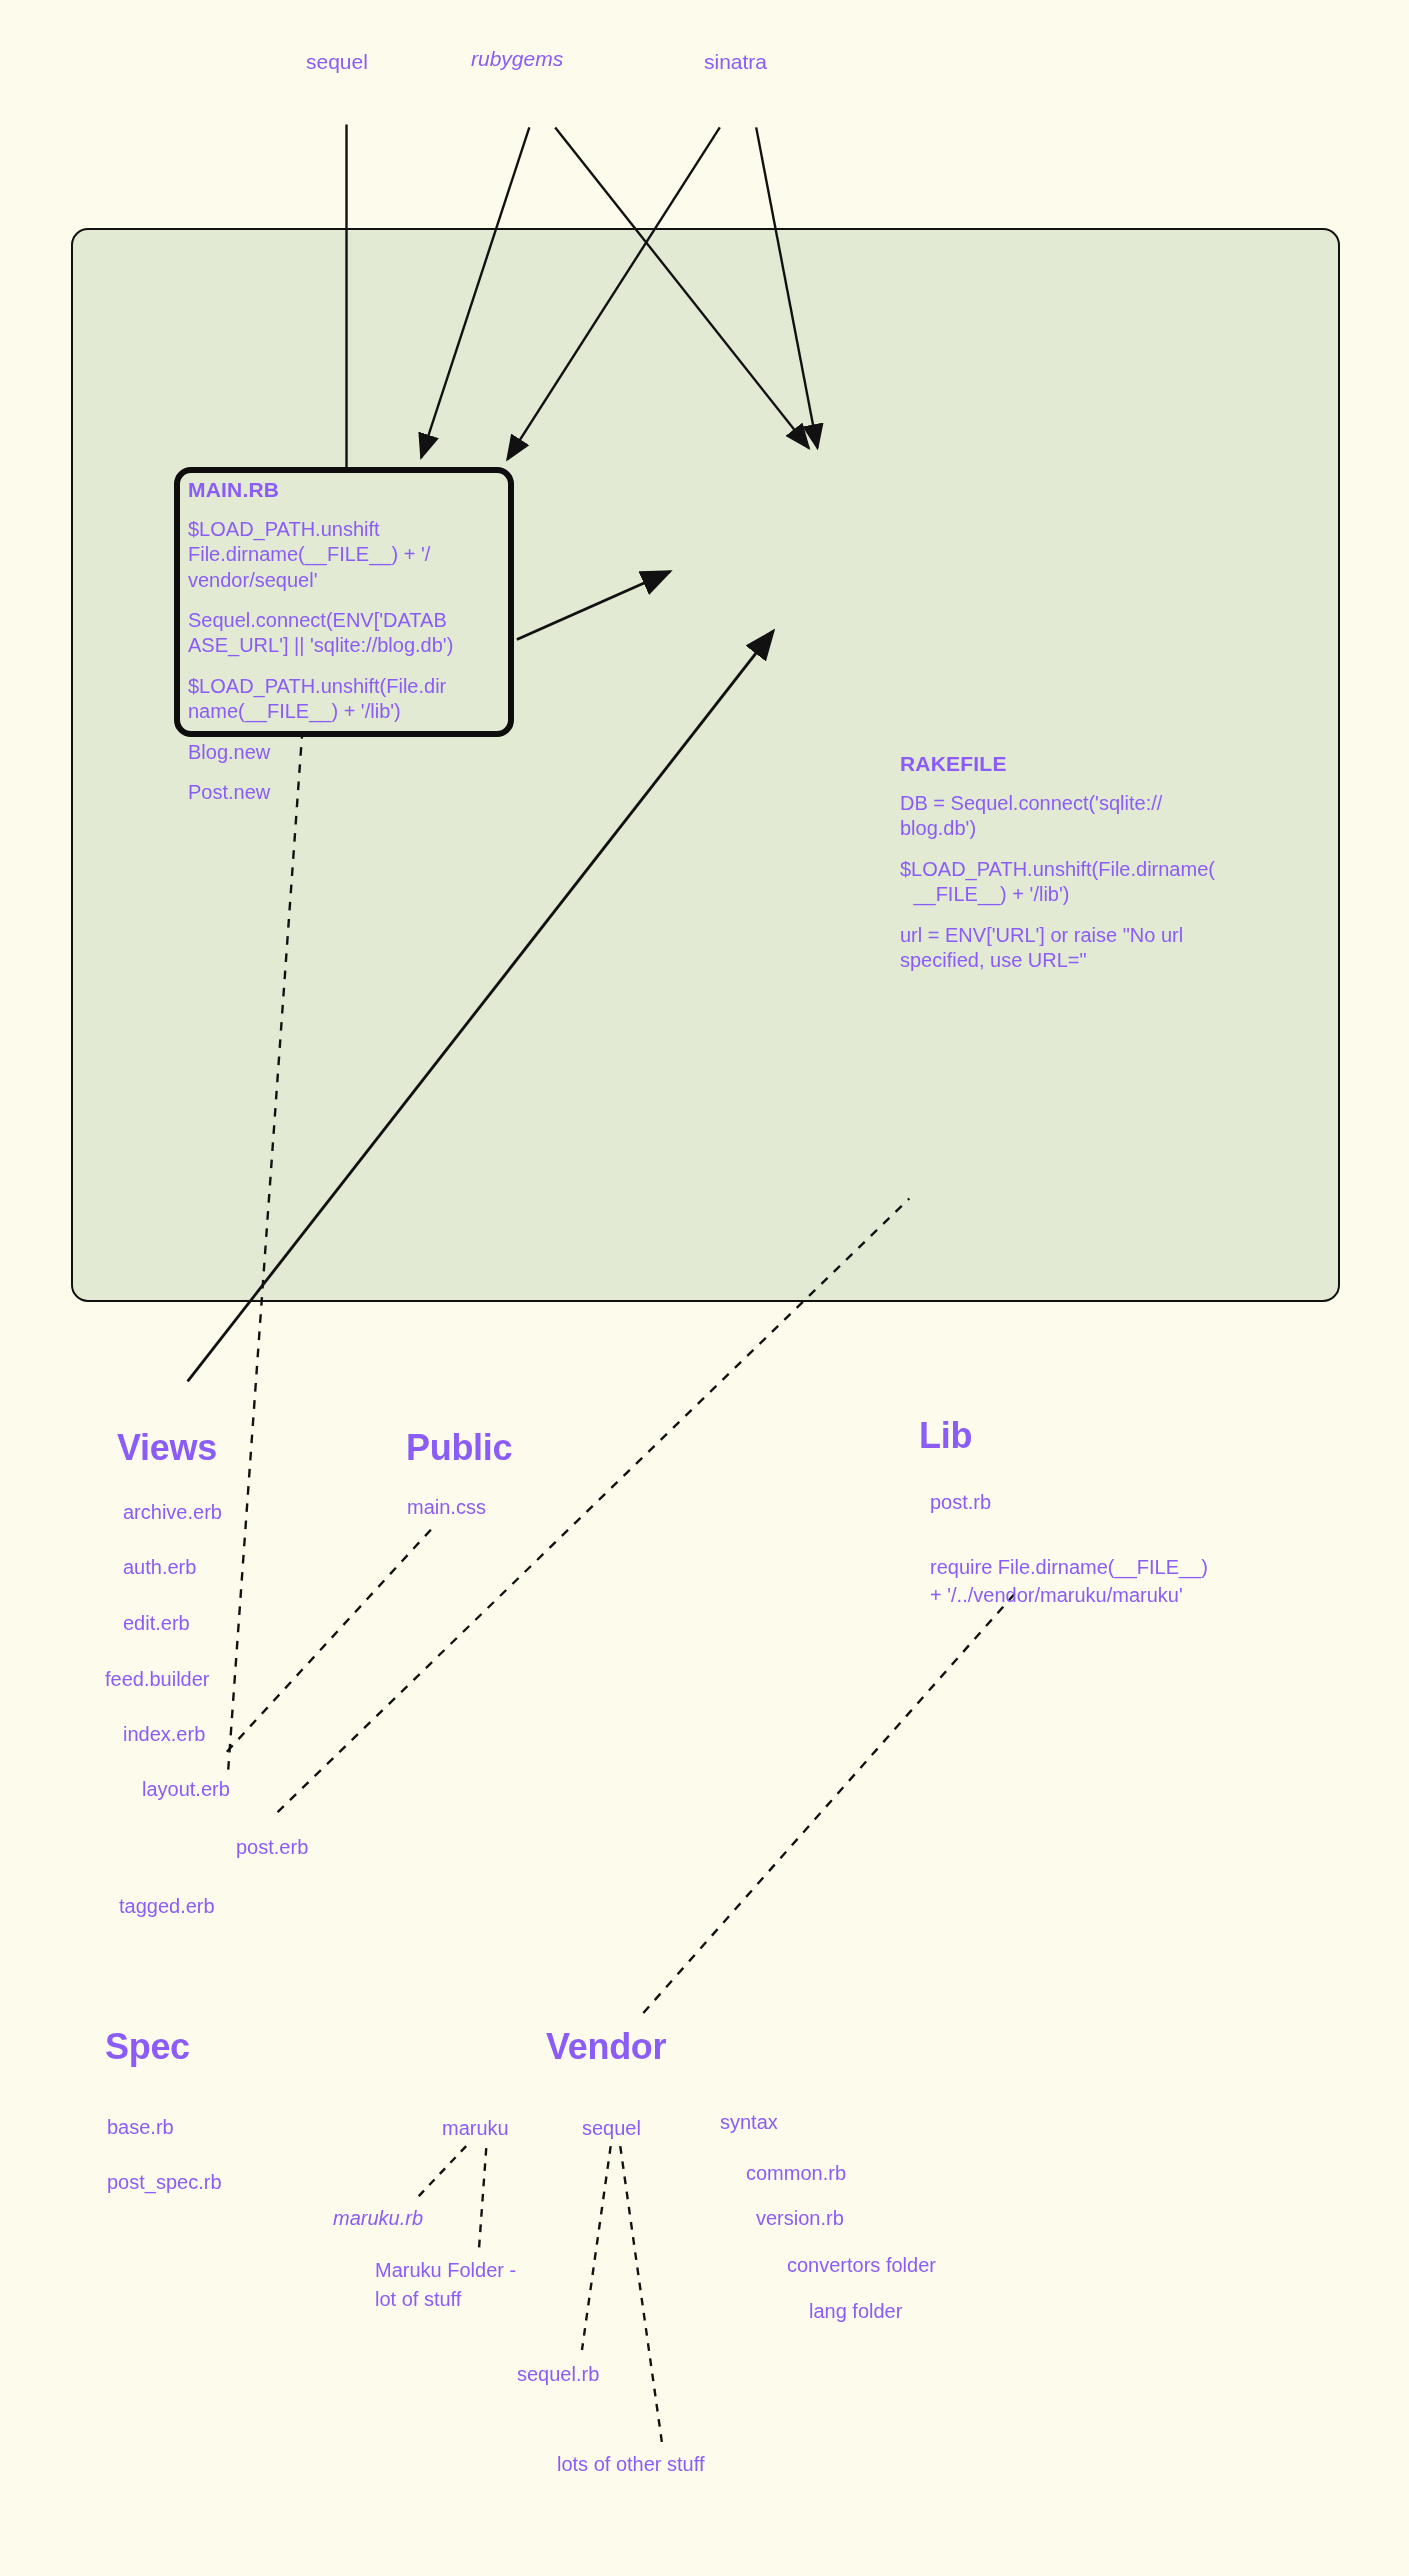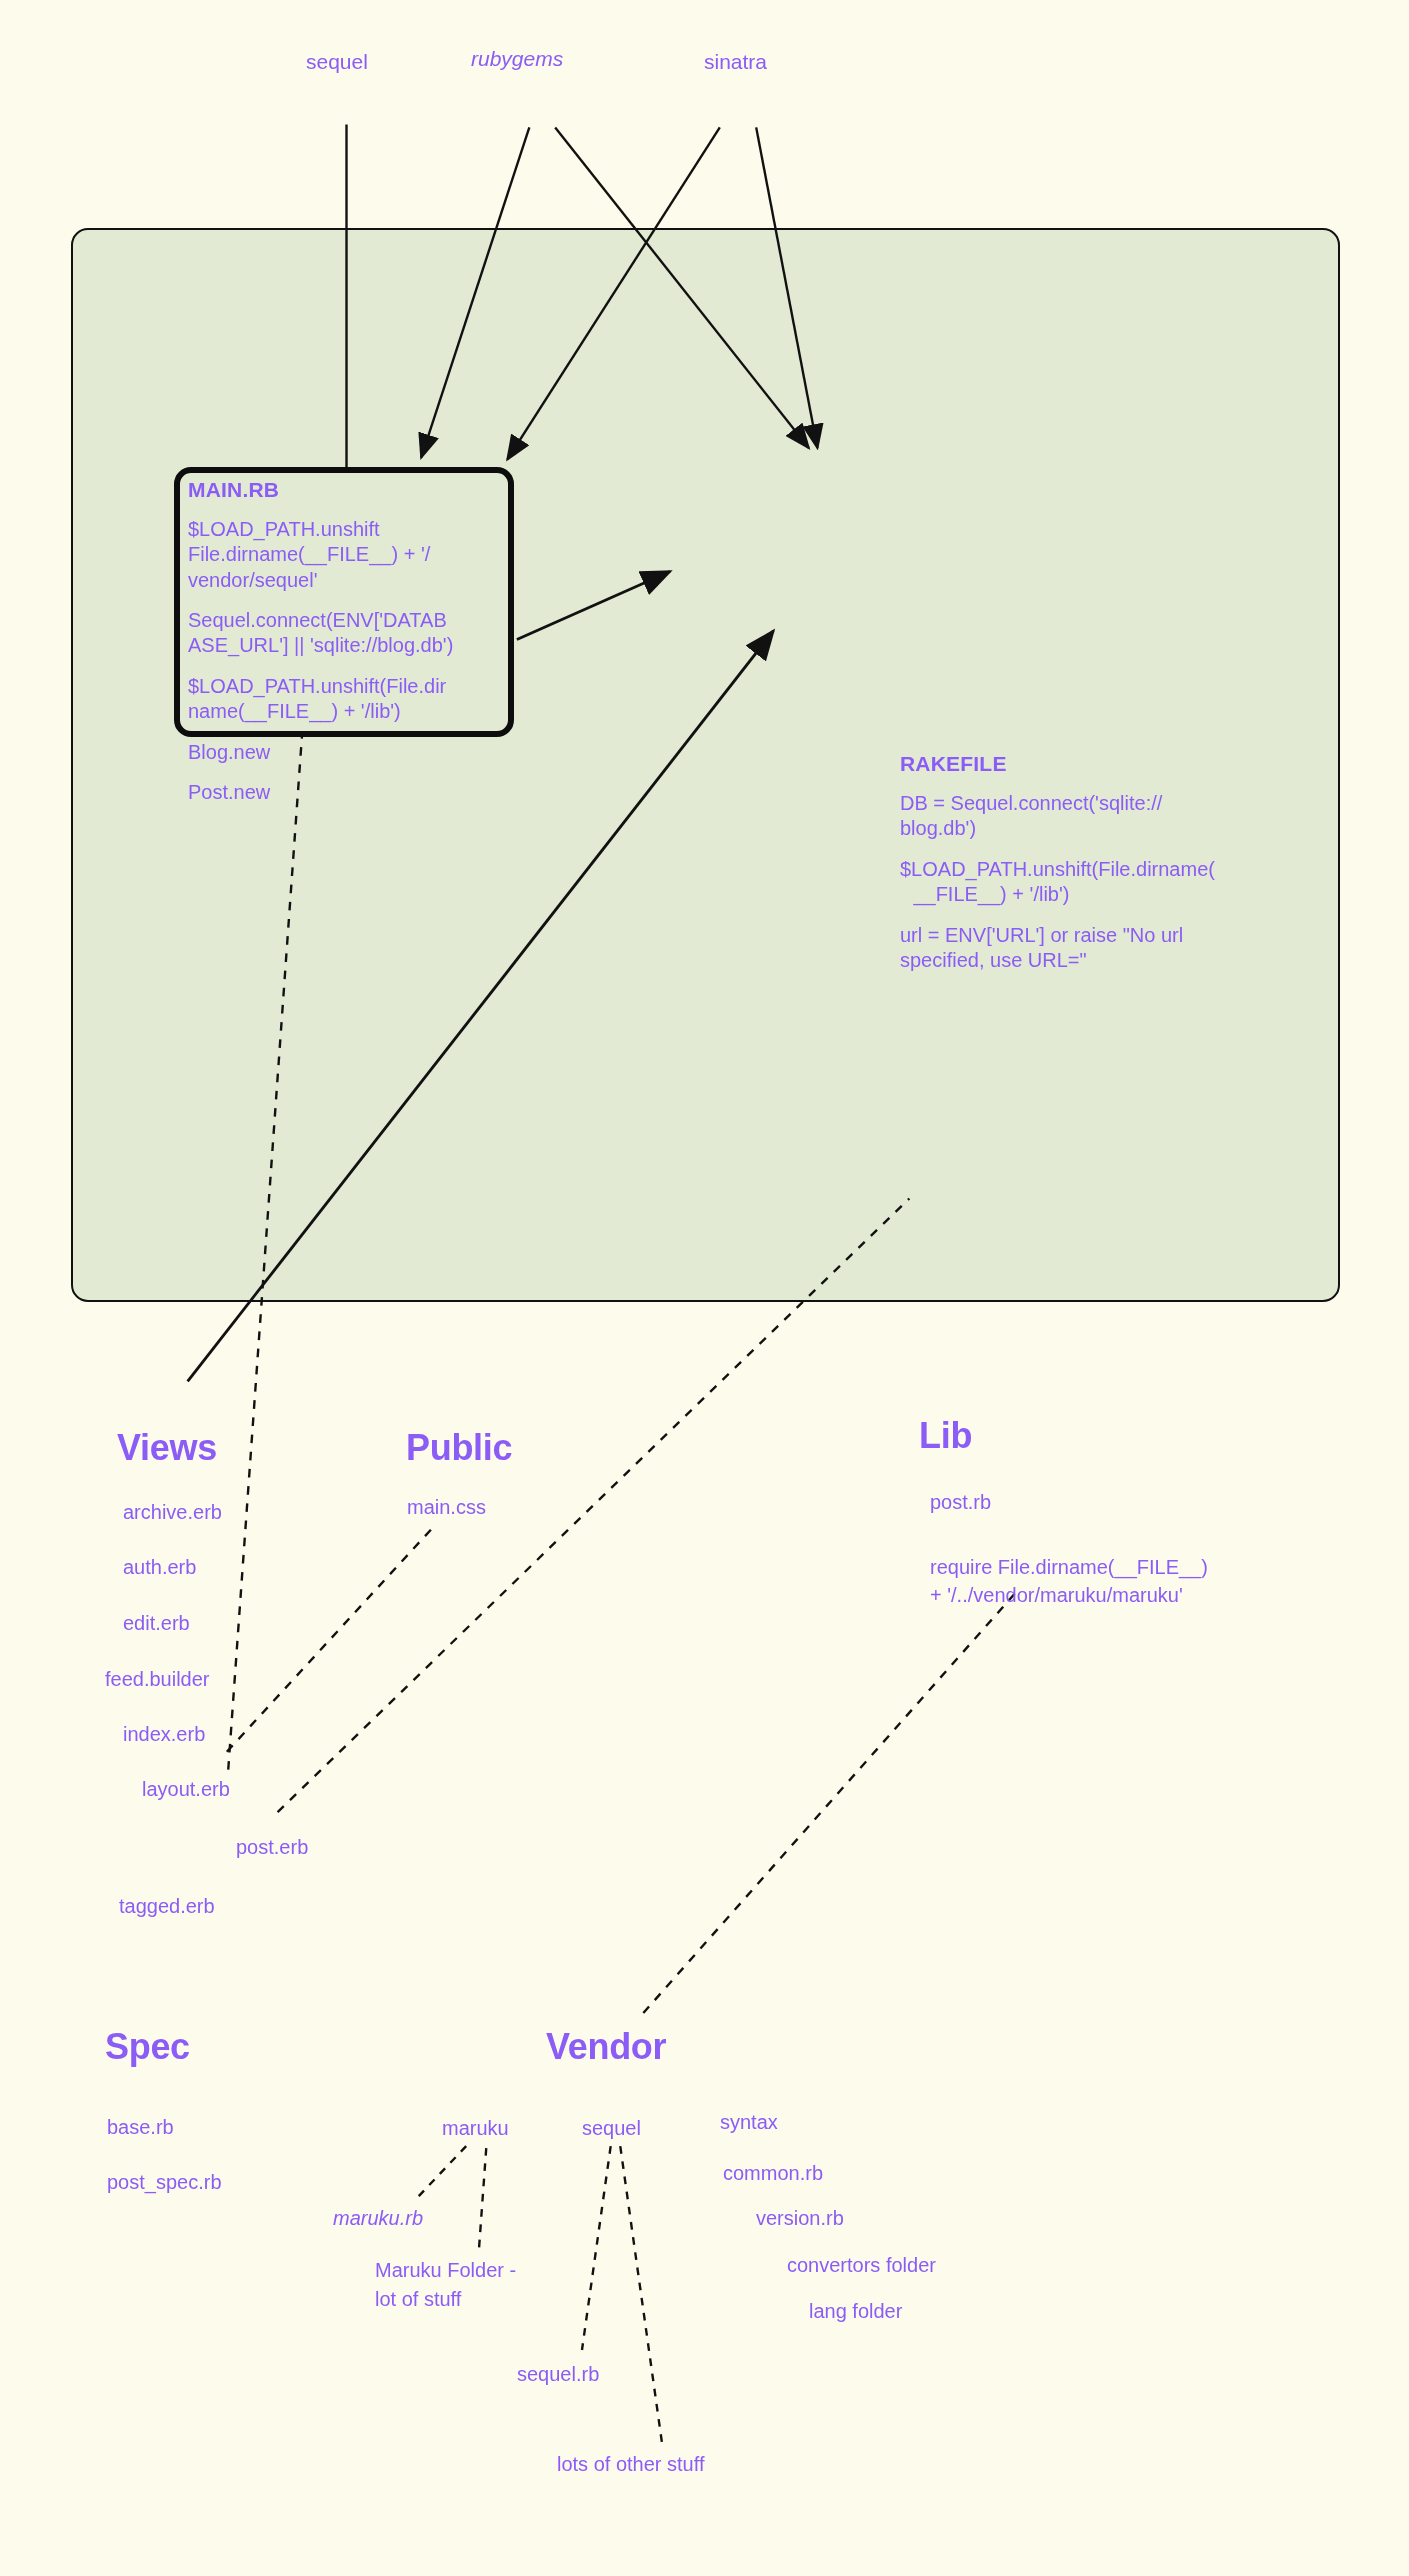--- a/index.html
+++ b/index.html
@@ -187,19 +187,19 @@
   <div class="item" style="left:582px; top:2117px;">sequel</div>
   <div class="item" style="left:720px; top:2111px;">syntax</div>
 
   <div class="item" style="left:333px; top:2207px;font-style:italic;">maruku.rb</div>
   <div class="item" style="left:375px; top:2259px;">Maruku Folder -</div>
   <div class="item" style="left:375px; top:2288px;">lot of stuff</div>
 
   <div class="item" style="left:517px; top:2363px;">sequel.rb</div>
   <div class="item" style="left:557px; top:2453px;">lots of other stuff</div>
 
-  <div class="item" style="left:723px; top:2162px;">common.rb</div>
+  <div class="item" style="left:746px; top:2162px;">common.rb</div>
   <div class="item" style="left:756px; top:2207px;">version.rb</div>
   <div class="item" style="left:787px; top:2254px;">convertors folder</div>
   <div class="item" style="left:809px; top:2300px;">lang folder</div>
 
 </div>
 
 
 </body></html>

